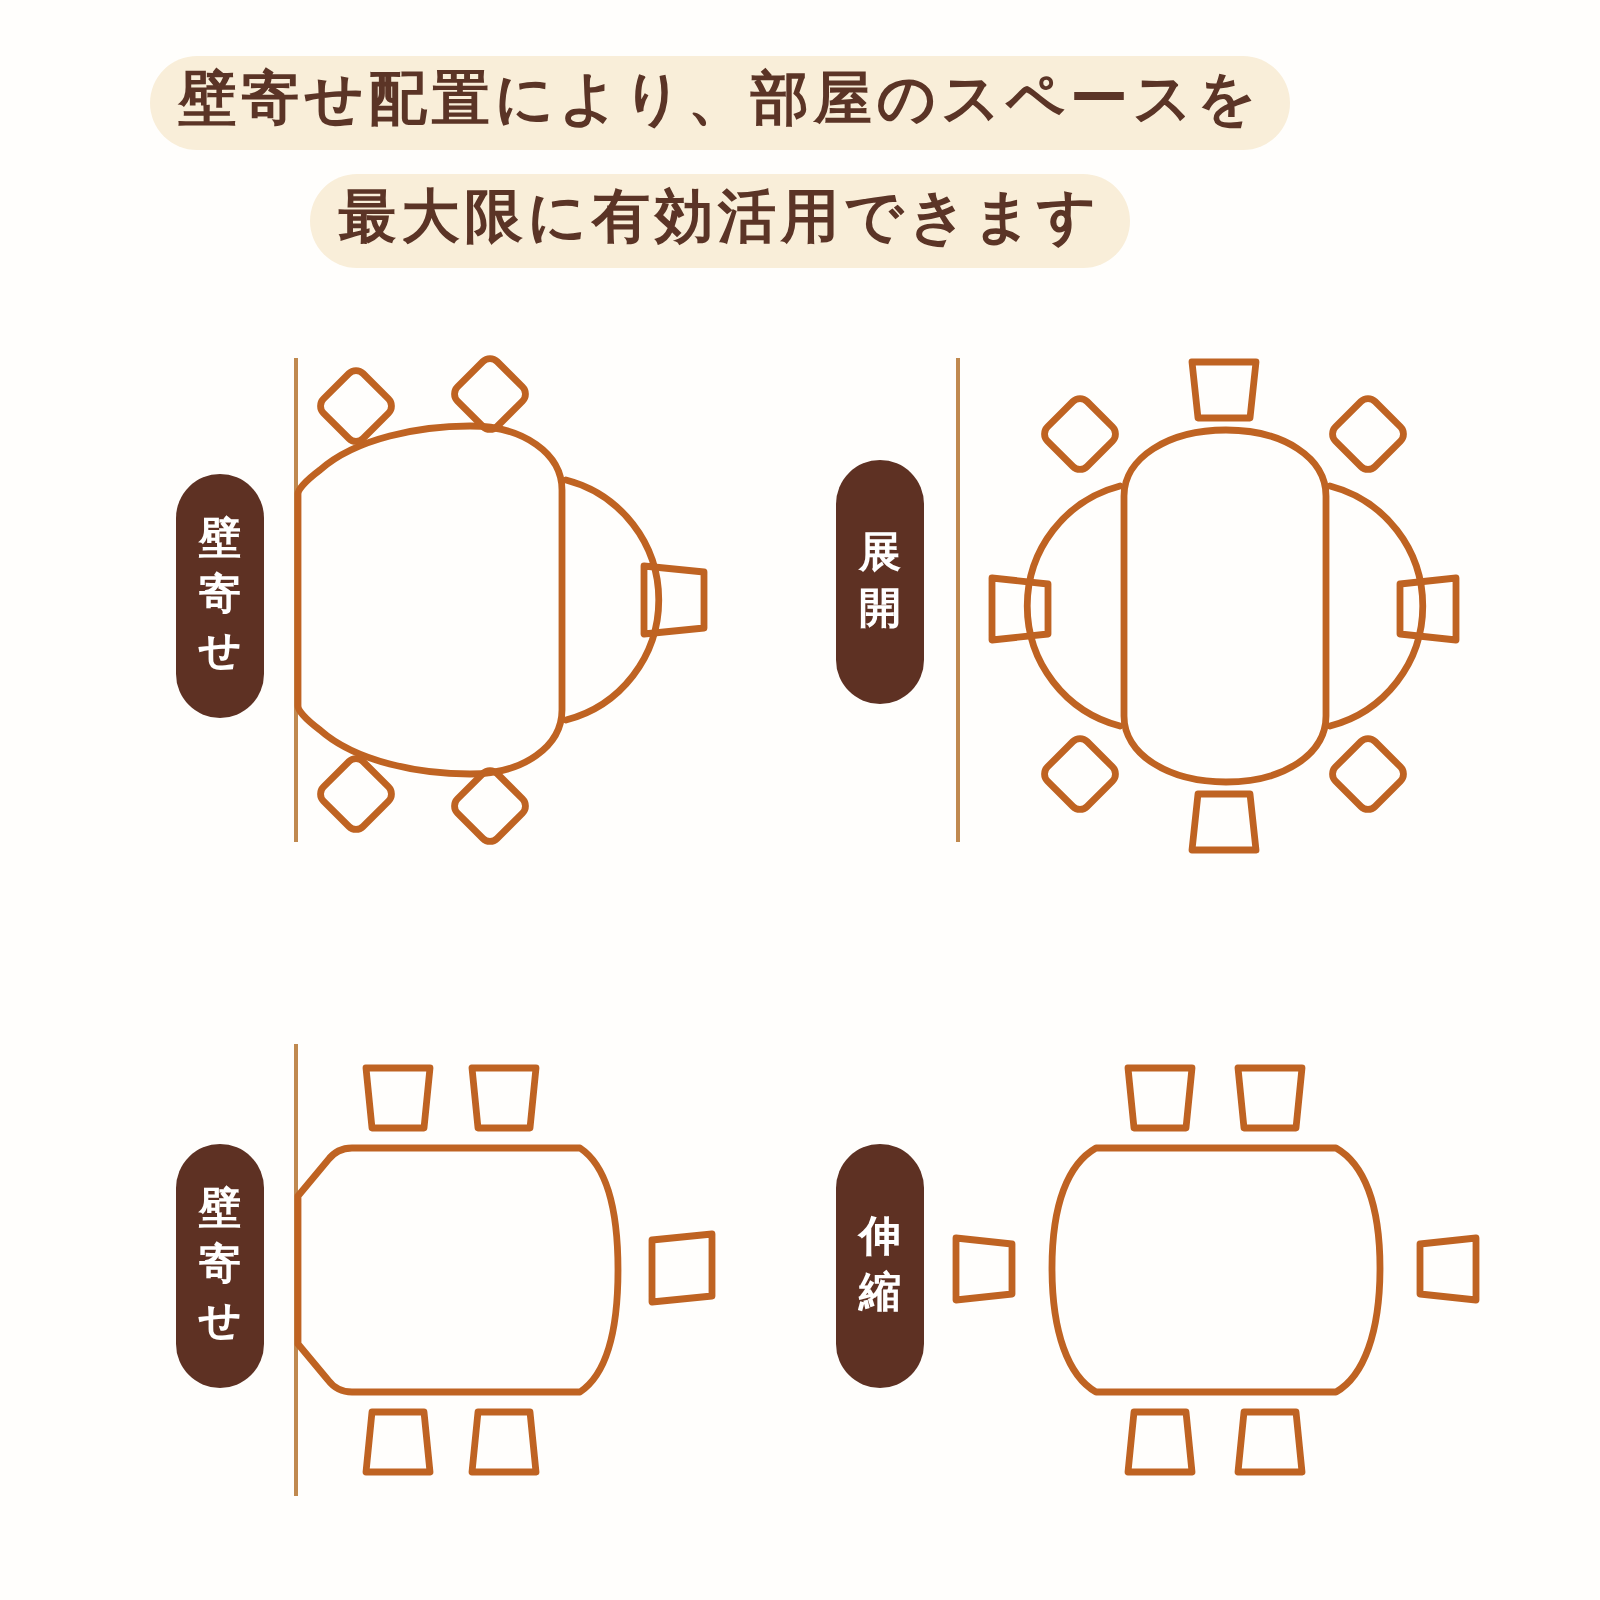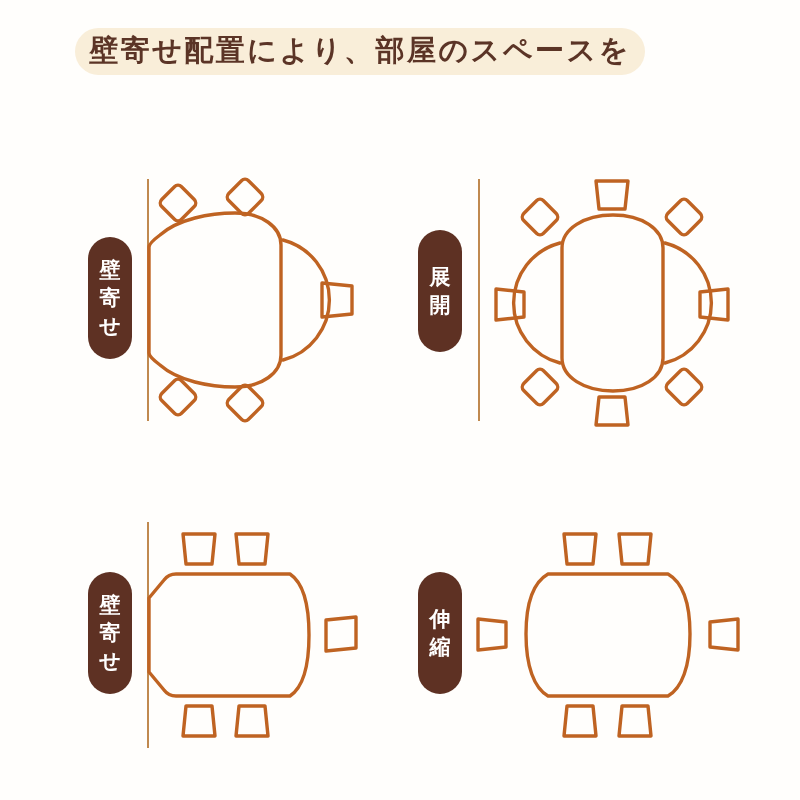--- a/index.html
+++ b/index.html
@@ -86,20 +86,21 @@
 
   svg { display: block; overflow: visible; }
 </style>
 </head>
 <body>
 
 <div id="page" style="background: rgb(255, 254, 252);">
 
   <div class="headline">
     <span class="headline-line l1" style="color: rgb(91, 52, 38); background: rgb(249, 238, 217);">壁寄せ配置により、部屋のスペースを</span>
+    <span class="headline-line l2" style="color: rgb(91, 52, 38); background: rgb(249, 238, 217);">最大限に有効活用できます</span>
   </div>
 
   <div class="panel p1">
 
     <div class="badge b3 p1-badge" style="background: rgb(94, 49, 35);">
       <span class="badge-char" style="color: rgb(255, 255, 255);">壁</span>
       <span class="badge-char" style="color: rgb(255, 255, 255);">寄</span>
       <span class="badge-char" style="color: rgb(255, 255, 255);">せ</span>
     </div>
 

